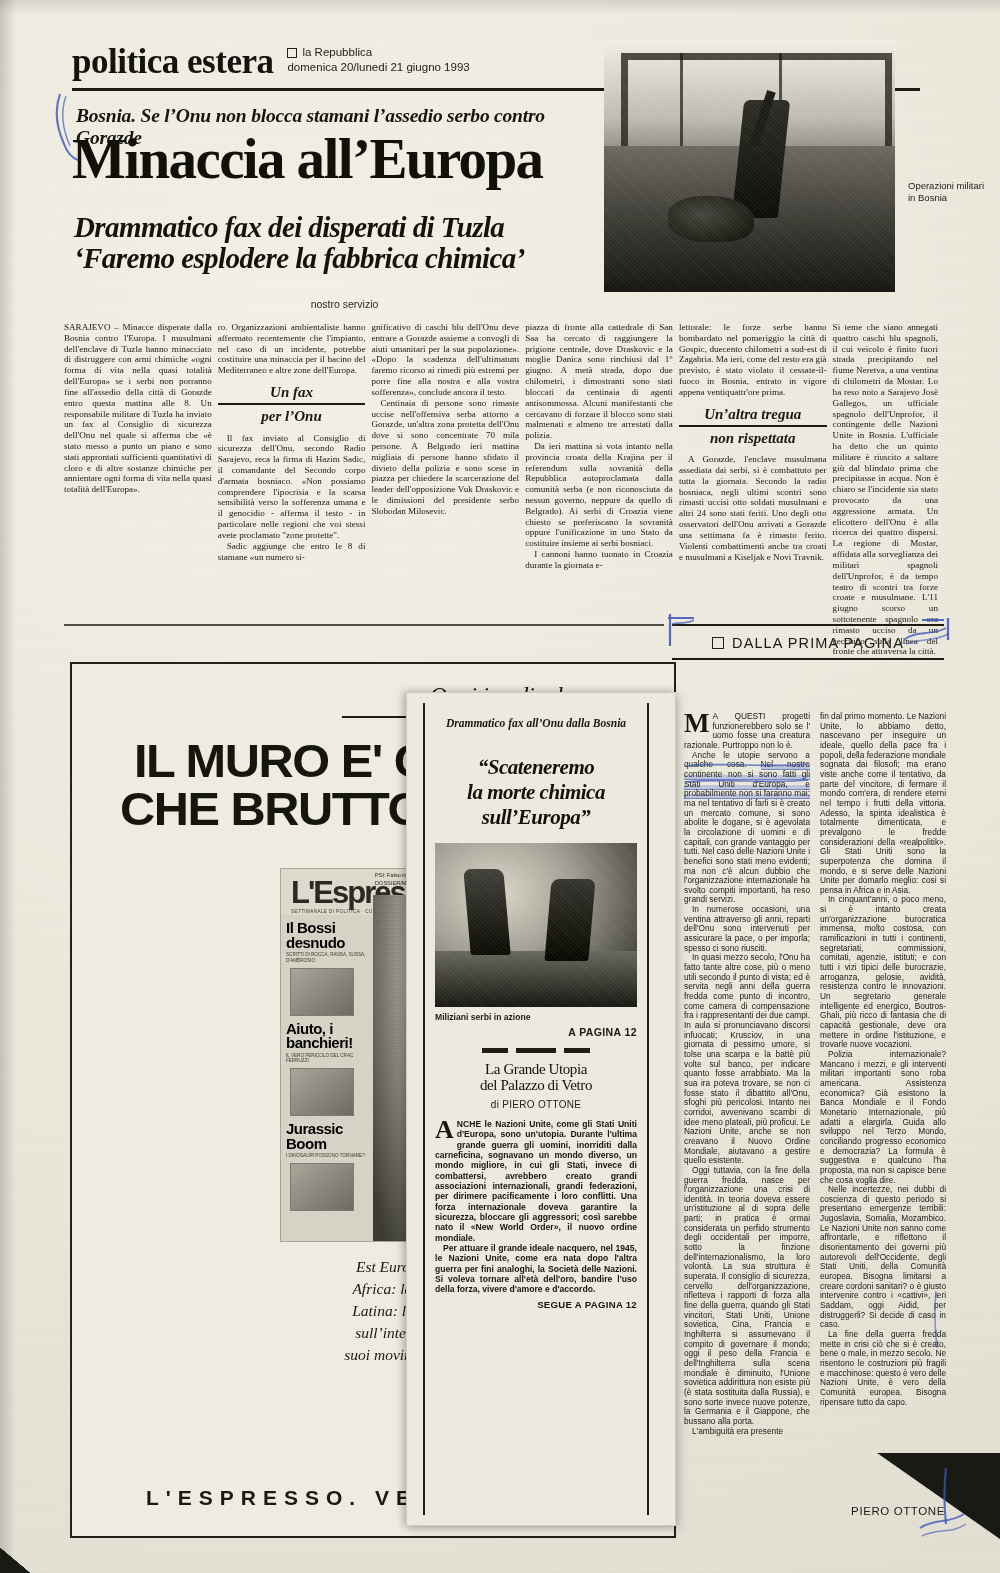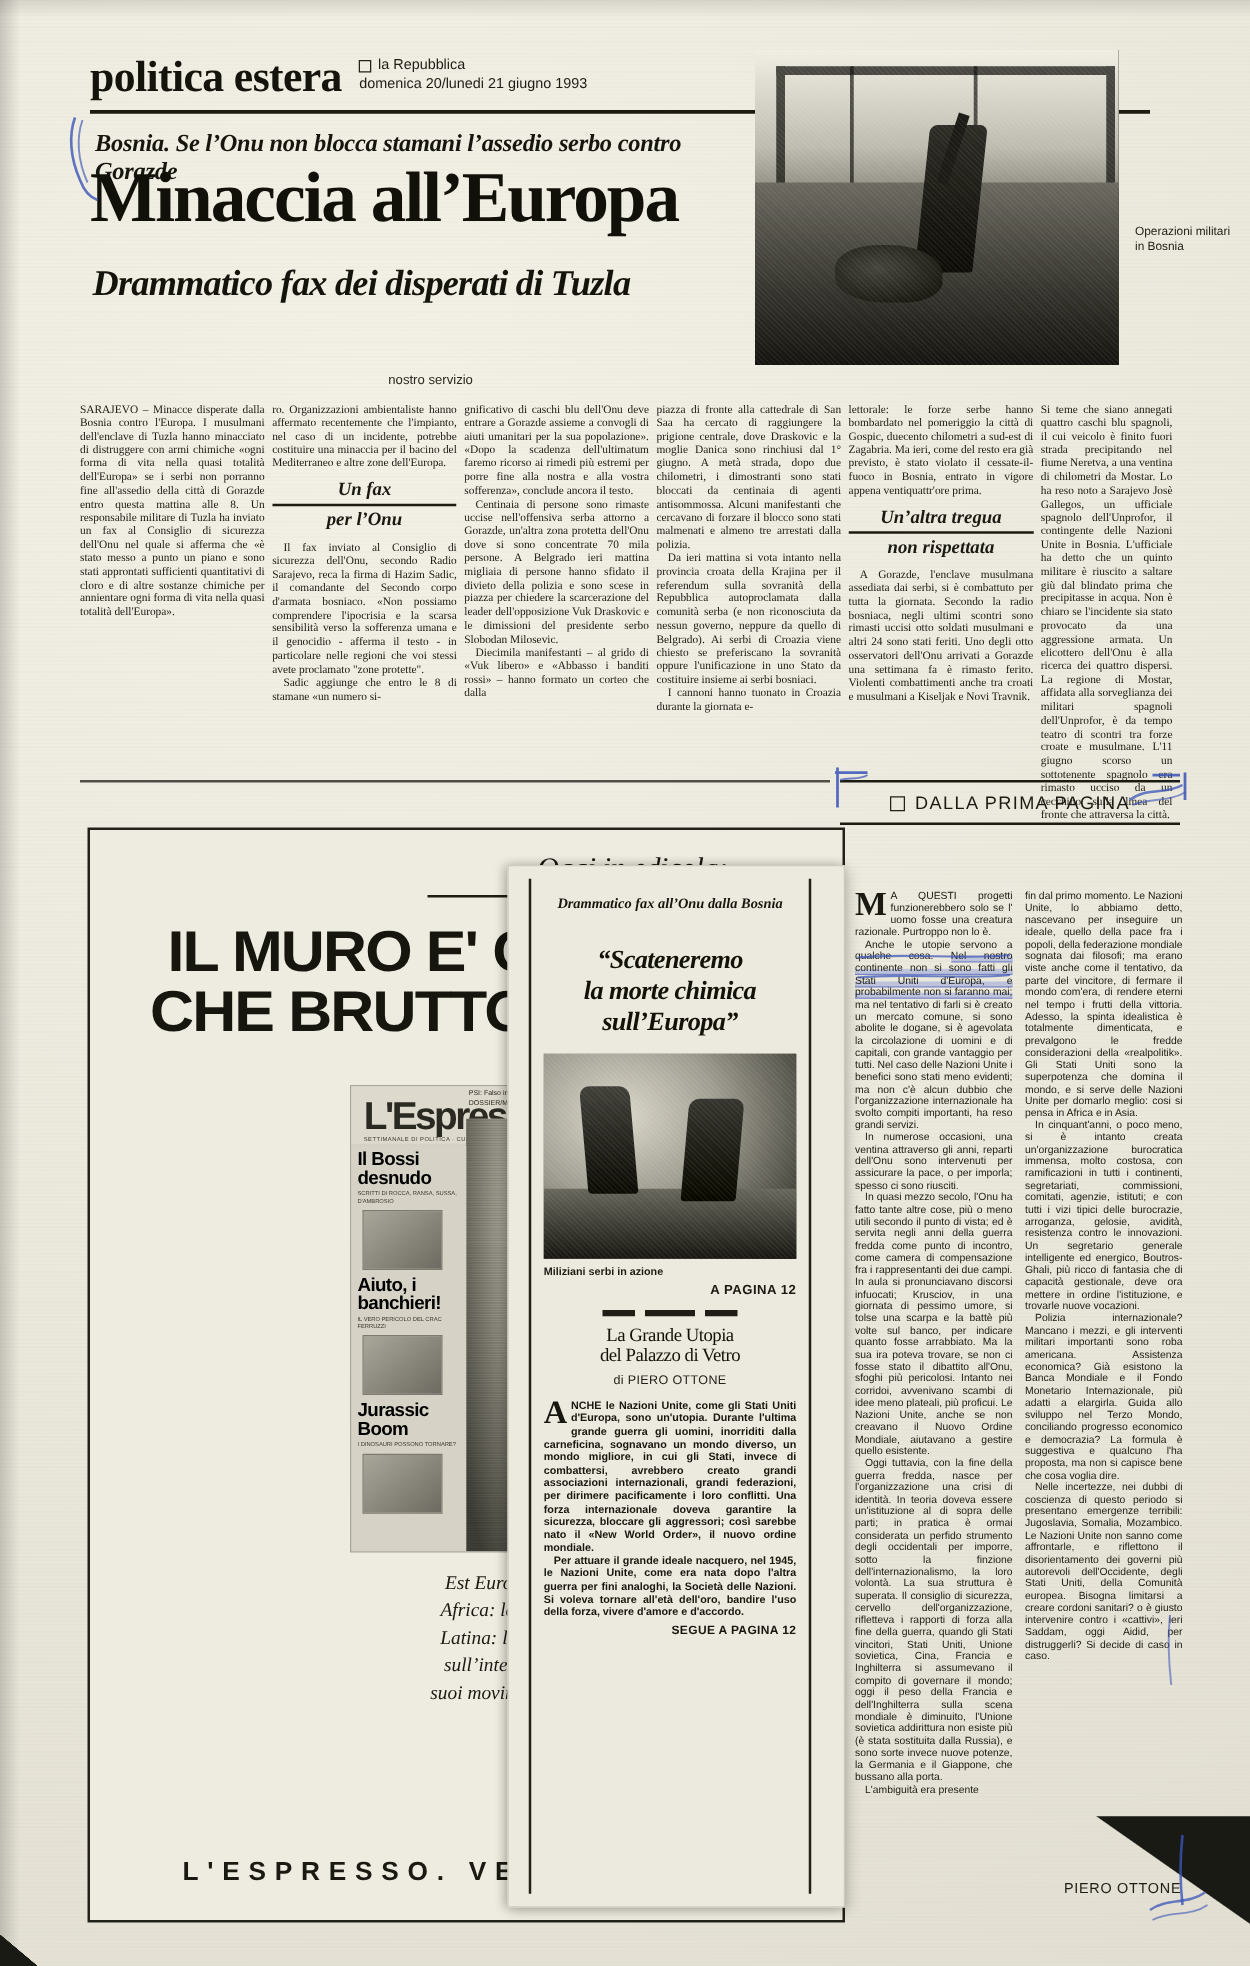--- a/index.html
+++ b/index.html
@@ -248,20 +248,21 @@
       </div>
       <div>domenica 20/lunedi 21 giugno 1993</div>
     </div>
   </div>
   <div class="rule-top"></div>
 
   <div class="kicker">Bosnia. Se l’Onu non blocca stamani l’assedio serbo contro Gorazde</div>
   <div class="headline">Minaccia all’Europa</div>
   <div class="subhead">
     <div>Drammatico fax dei disperati di Tuzla</div>
+    <div>‘Faremo esplodere la fabbrica chimica’</div>
   </div>
   <div class="byline-top">nostro servizio</div>
 
   <div class="photo-main">
     <div class="ph-sky"></div>
     <div class="ph-frame"></div>
     <div class="ph-frame2"></div>
     <div class="ph-frame3"></div>
     <div class="ph-ground"></div>
     <div class="ph-fig"></div>
@@ -284,21 +285,20 @@
         <div class="hr"></div>
         <div class="l2">per l’Onu</div>
       </div>
       <p>Il fax inviato al Consiglio di sicurezza dell'Onu, secondo Radio Sarajevo, reca la firma di Hazim Sadic, il comandante del Secondo corpo d'armata bosniaco. «Non possiamo comprendere l'ipocrisia e la scarsa sensibilità verso la sofferenza umana e il genocidio - afferma il testo - in particolare nelle regioni che voi stessi avete proclamato "zone protette".</p>
       <p>Sadic aggiunge che entro le 8 di stamane «un numero si-</p>
     </div>
 
     <div class="col">
       <p class="first">gnificativo di caschi blu dell'Onu deve entrare a Gorazde assieme a convogli di aiuti umanitari per la sua popolazione». «Dopo la scadenza dell'ultimatum faremo ricorso ai rimedi più estremi per porre fine alla nostra e alla vostra sofferenza», conclude ancora il testo.</p>
       <p>Centinaia di persone sono rimaste uccise nell'offensiva serba attorno a Gorazde, un'altra zona protetta dell'Onu dove si sono concentrate 70 mila persone. A Belgrado ieri mattina migliaia di persone hanno sfidato il divieto della polizia e sono scese in piazza per chiedere la scarcerazione del leader dell'opposizione Vuk Draskovic e le dimissioni del presidente serbo Slobodan Milosevic.</p>
-      <p>Diecimila manifestanti – al grido di «Vuk libero» e «Abbasso i banditi rossi» – hanno formato un corteo che dalla</p>
     </div>
 
     <div class="col">
       <p class="first">piazza di fronte alla cattedrale di San Saa ha cercato di raggiungere la prigione centrale, dove Draskovic e la moglie Danica sono rinchiusi dal 1° giugno. A metà strada, dopo due chilometri, i dimostranti sono stati bloccati da centinaia di agenti antisommossa. Alcuni manifestanti che cercavano di forzare il blocco sono stati malmenati e almeno tre arrestati dalla polizia.</p>
       <p>Da ieri mattina si vota intanto nella provincia croata della Krajina per il referendum sulla sovranità della Repubblica autoproclamata dalla comunità serba (e non riconosciuta da nessun governo, neppure da quello di Belgrado). Ai serbi di Croazia viene chiesto se preferiscano la sovranità oppure l'unificazione in uno Stato da costituire insieme ai serbi bosniaci.</p>
       <p>I cannoni hanno tuonato in Croazia durante la giornata e-</p>
     </div>
 
     <div class="col">
       <p class="first">lettorale: le forze serbe hanno bombardato nel pomeriggio la città di Gospic, duecento chilometri a sud-est di Zagabria. Ma ieri, come del resto era già previsto, è stato violato il cessate-il-fuoco in Bosnia, entrato in vigore appena ventiquattr'ore prima.</p>
@@ -333,20 +333,21 @@
       <p>In numerose occasioni, una ventina attraverso gli anni, reparti dell'Onu sono intervenuti per assicurare la pace, o per imporla; spesso ci sono riusciti.</p>
       <p>In quasi mezzo secolo, l'Onu ha fatto tante altre cose, più o meno utili secondo il punto di vista; ed è servita negli anni della guerra fredda come punto di incontro, come camera di compensazione fra i rappresentanti dei due campi. In aula si pronunciavano discorsi infuocati; Krusciov, in una giornata di pessimo umore, si tolse una scarpa e la battè più volte sul banco, per indicare quanto fosse arrabbiato. Ma la sua ira poteva trovare, se non ci fosse stato il dibattito all'Onu, sfoghi più pericolosi. Intanto nei corridoi, avvenivano scambi di idee meno plateali, più proficui. Le Nazioni Unite, anche se non creavano il Nuovo Ordine Mondiale, aiutavano a gestire quello esistente.</p>
       <p>Oggi tuttavia, con la fine della guerra fredda, nasce per l'organizzazione una crisi di identità. In teoria doveva essere un'istituzione al di sopra delle parti; in pratica è ormai considerata un perfido strumento degli occidentali per imporre, sotto la finzione dell'internazionalismo, la loro volontà. La sua struttura è superata. Il consiglio di sicurezza, cervello dell'organizzazione, rifletteva i rapporti di forza alla fine della guerra, quando gli Stati vincitori, Stati Uniti, Unione sovietica, Cina, Francia e Inghilterra si assumevano il compito di governare il mondo; oggi il peso della Francia e dell'Inghilterra sulla scena mondiale è diminuito, l'Unione sovietica addirittura non esiste più (è stata sostituita dalla Russia), e sono sorte invece nuove potenze, la Germania e il Giappone, che bussano alla porta.</p>
       <p>L'ambiguità era presente</p>
     </div>
     <div class="ucol">
       <p class="first">fin dal primo momento. Le Nazioni Unite, lo abbiamo detto, nascevano per inseguire un ideale, quello della pace fra i popoli, della federazione mondiale sognata dai filosofi; ma erano viste anche come il tentativo, da parte del vincitore, di fermare il mondo com'era, di rendere eterni nel tempo i frutti della vittoria. Adesso, la spinta idealistica è totalmente dimenticata, e prevalgono le fredde considerazioni della «realpolitik». Gli Stati Uniti sono la superpotenza che domina il mondo, e si serve delle Nazioni Unite per domarlo meglio: cosi si pensa in Africa e in Asia.</p>
       <p>In cinquant'anni, o poco meno, si è intanto creata un'organizzazione burocratica immensa, molto costosa, con ramificazioni in tutti i continenti, segretariati, commissioni, comitati, agenzie, istituti; e con tutti i vizi tipici delle burocrazie, arroganza, gelosie, avidità, resistenza contro le innovazioni. Un segretario generale intelligente ed energico, Boutros-Ghali, più ricco di fantasia che di capacità gestionale, deve ora mettere in ordine l'istituzione, e trovarle nuove vocazioni.</p>
       <p>Polizia internazionale? Mancano i mezzi, e gli interventi militari importanti sono roba americana. Assistenza economica? Già esistono la Banca Mondiale e il Fondo Monetario Internazionale, più adatti a elargirla. Guida allo sviluppo nel Terzo Mondo, conciliando progresso economico e democrazia? La formula è suggestiva e qualcuno l'ha proposta, ma non si capisce bene che cosa voglia dire.</p>
       <p>Nelle incertezze, nei dubbi di coscienza di questo periodo si presentano emergenze terribili: Jugoslavia, Somalia, Mozambico. Le Nazioni Unite non sanno come affrontarle, e riflettono il disorientamento dei governi più autorevoli dell'Occidente, degli Stati Uniti, della Comunità europea. Bisogna limitarsi a creare cordoni sanitari? o è giusto intervenire contro i «cattivi», ieri Saddam, oggi Aidid, per distruggerli? Si decide di caso in caso.</p>
+      <p>La fine della guerra fredda mette in crisi ciò che si è creato, bene o male, in mezzo secolo. Ne risentono le costruzioni più fragili e macchinose: questo è vero delle Nazioni Unite, è vero della Comunità europea. Bisogna ripensare tutto da capo.</p>
     </div>
   </div>
   <div class="ottone-sig">PIERO OTTONE</div>
 
   <div class="ad">
     <div class="ad-inner">
       <div class="oggi">Oggi in edicola:</div>
       <div class="oggi-rule"></div>
       <div class="ad-h1">IL MURO E' C</div>
       <div class="ad-h2">CHE BRUTTO</div>

